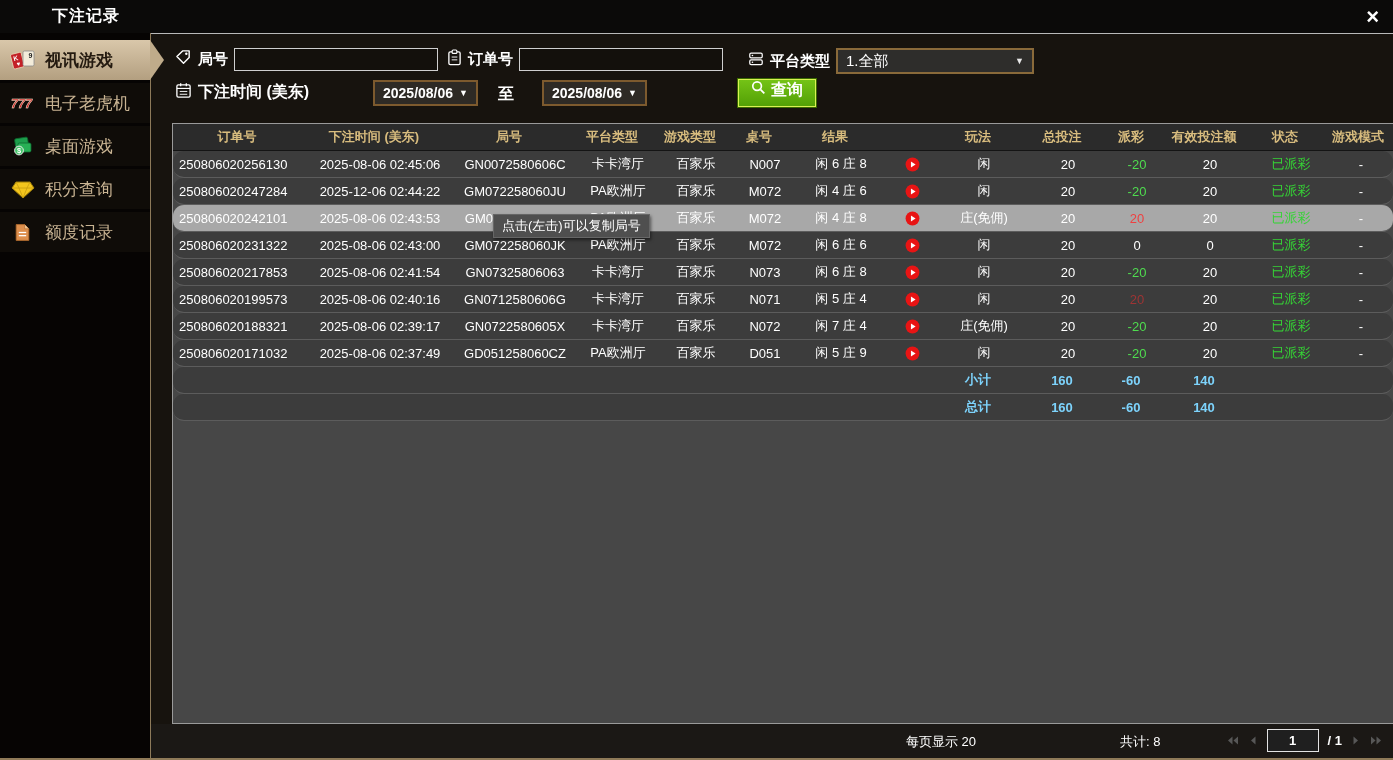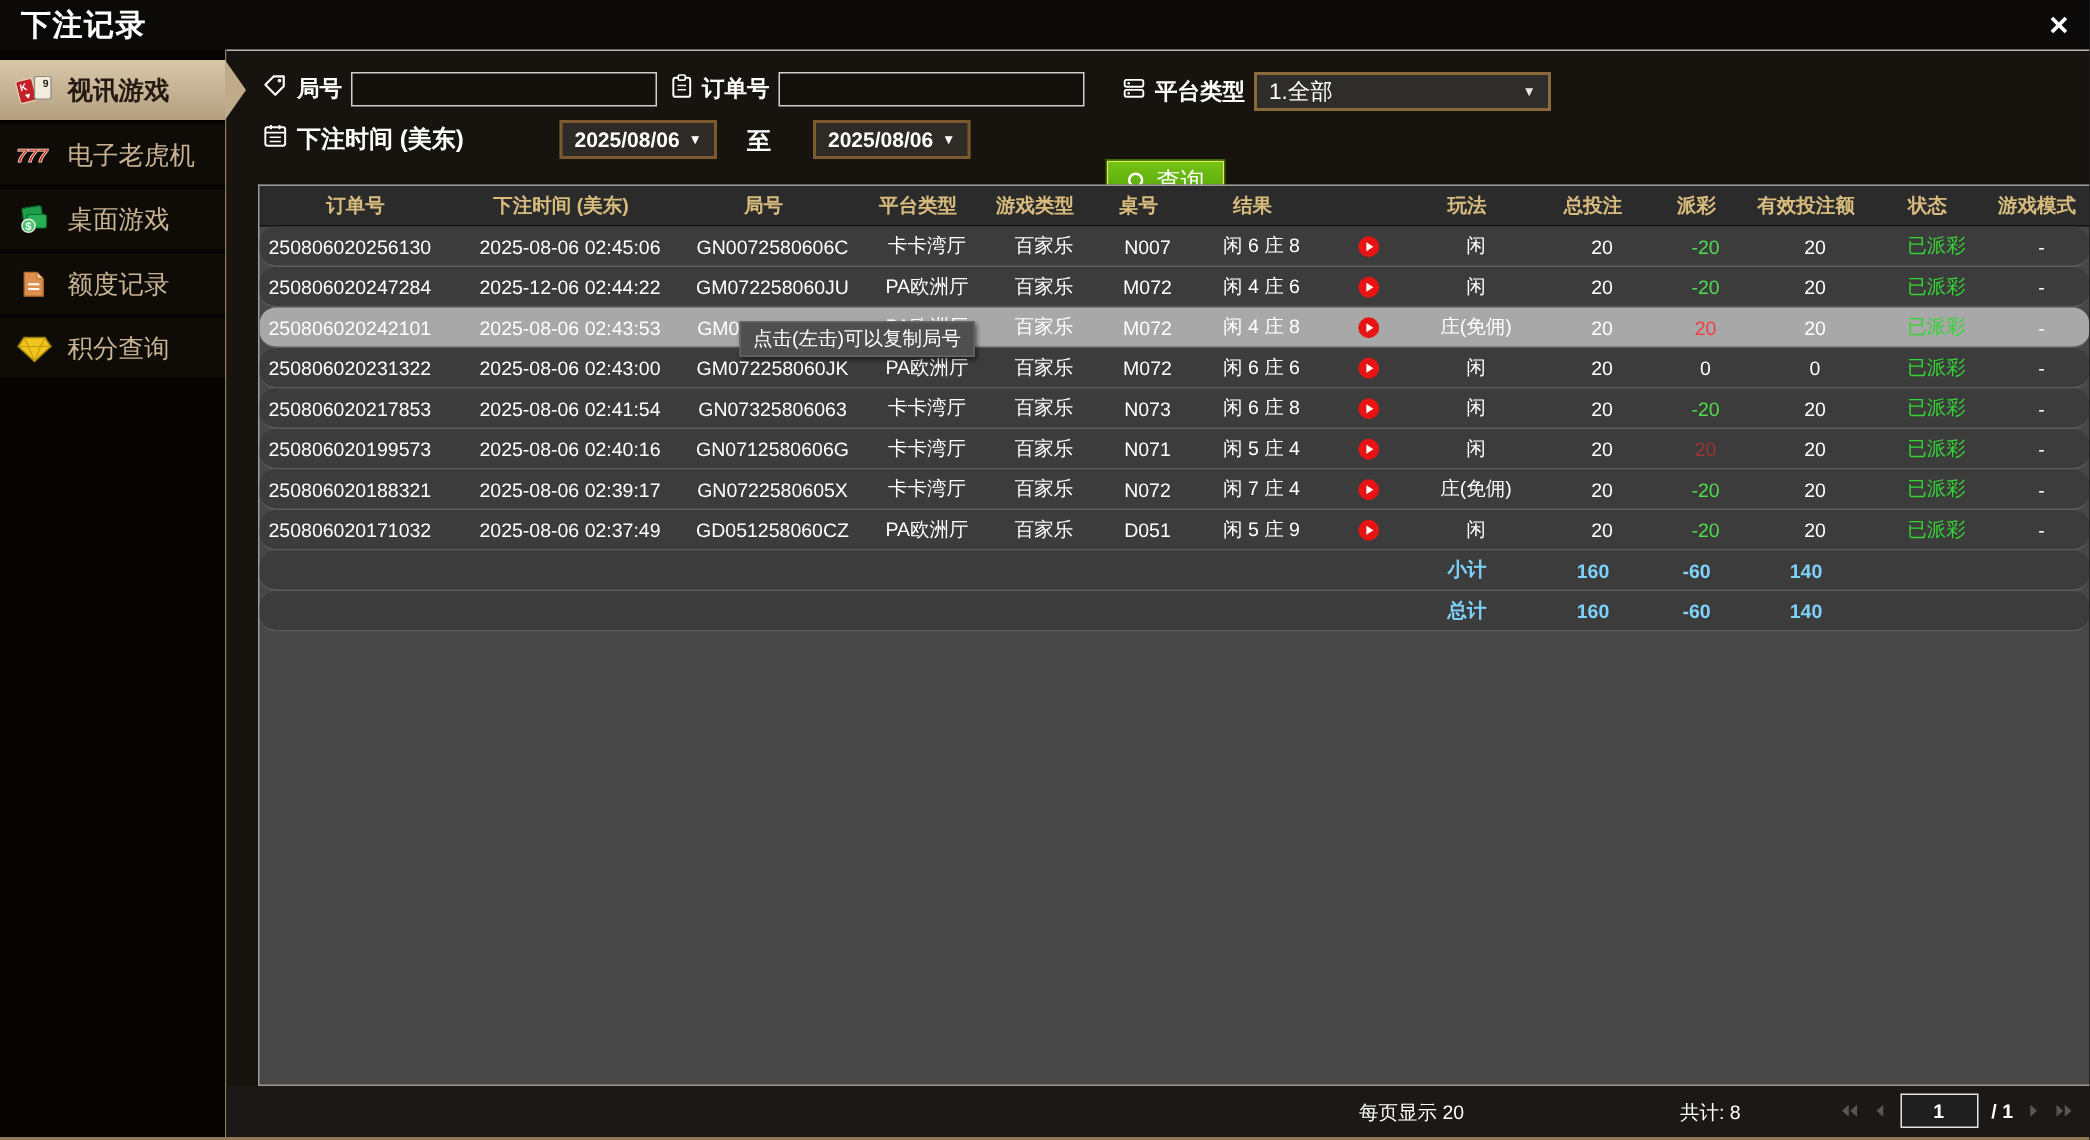--- a/index.html
+++ b/index.html
@@ -4,41 +4,41 @@
 <style>
   html,body{margin:0;padding:0;}
   body{
     width:1393px;height:760px;overflow:hidden;background:#000;
     font-family:"Liberation Sans","DejaVu Sans",sans-serif;
     -webkit-font-smoothing:antialiased;
   }
   .window{width:1393px;height:760px;display:flex;flex-direction:column;background:#141110;border-bottom:2px solid #8f7a58;box-sizing:border-box;}
   
   .titlebar{height:33px;background:#0b0a09;display:flex;align-items:center;padding:0 14px;flex:0 0 auto;}
-  .titlebar .title{color:#fff;font-size:20px;font-weight:bold;letter-spacing:1px;}
+  .titlebar .title{color:#fff;font-size:16px;font-weight:bold;letter-spacing:1px;margin-left:38px;}
   .titlebar .close{margin-left:auto;color:#fff;font-size:22px;font-weight:bold;line-height:1;cursor:pointer;}
   
   .content{flex:1;display:flex;min-height:0;}
   .sidebar{width:151px;flex:0 0 151px;background:#060403;border-right:1px solid #8d7a5a;box-sizing:border-box;padding-top:7px;}
   .sitem{height:40px;margin-bottom:3px;display:flex;align-items:center;gap:9px;padding-left:9px;background:#0f0c08;color:#c9b493;font-size:17px;position:relative;cursor:pointer;}
   .sitem .sicon{width:27px;display:flex;justify-content:center;align-items:center;flex:0 0 27px;}
   .sitem.active{background:linear-gradient(#d9c7aa,#b39f80);color:#241a10;font-weight:bold;z-index:5;}
   .sitem.active::after{content:'';position:absolute;right:-14px;top:0;border-left:14px solid #bfab8a;border-top:20px solid transparent;border-bottom:20px solid transparent;}
   .main{flex:1;min-width:0;background:#17130e;border-top:1px solid #b9b9b9;display:flex;flex-direction:column;position:relative;}
   
   .filters{height:89px;flex:0 0 89px;position:relative;}
   .fgroup{position:absolute;display:flex;align-items:center;gap:6px;}
   .flabel{color:#fff;font-weight:bold;font-size:15px;white-space:nowrap;}
   .ftext{width:204px;height:23px;background:#13100c;border:1px solid #cfcfcf;color:#fff;font-size:14px;padding:0 5px;outline:none;box-sizing:border-box;}
   .fselect{width:198px;height:26px;background:#2e2d2b;border:2px solid #8a6a3a;color:#fff;font-size:15px;display:flex;align-items:center;padding:0 8px;box-sizing:border-box;cursor:pointer;justify-content:flex-end;}
   .fselect .caret{margin-left:auto;font-size:9px;color:#e8e8e8;}
   .fdate{height:26px;background:#2e2a25;border:2px solid #7d5a2e;color:#fff;font-size:14px;font-weight:bold;display:flex;align-items:center;gap:6px;padding:0 8px;box-sizing:border-box;cursor:pointer;}
   .fdate .caret{font-size:9px;}
   .tolabel{color:#fff;font-weight:bold;font-size:16px;}
-  .qbtn{height:28px;padding:0 12px;display:flex;align-items:center;gap:5px;background:linear-gradient(#74c316,#53a006);border:1px solid #d9f154;outline:1px solid #3a6a00;color:#fff;font-size:16px;font-weight:normal;cursor:pointer;font-family:inherit;margin-top:28px;}
+  .qbtn{height:28px;padding:0 12px;display:flex;align-items:flex-start;gap:5px;background:linear-gradient(#74c316,#53a006);border:1px solid #d9f154;outline:1px solid #3a6a00;color:#fff;font-size:16px;font-weight:bold;cursor:pointer;font-family:inherit;}
   
   .tablewrap{flex:1;margin-left:21px;background:#474747;border:1px solid #9a9a9a;border-right:none;position:relative;overflow:hidden;min-height:0;}
   .thead{display:flex;height:26px;background:#2b2b2b;border-bottom:1px solid #141414;}
   .hcell{color:#d8bc7e;font-weight:bold;font-size:13px;display:flex;align-items:center;justify-content:center;white-space:nowrap;overflow:hidden;}
   .trow{display:flex;height:26px;background:#3c3c3c;border-bottom:1px solid #5c5c5c;color:#fff;font-size:13px;border-radius:11px;}
   .trow.hl{background:#a8a8a8;}
   .tcell{display:flex;align-items:center;justify-content:center;white-space:nowrap;overflow:hidden;}
   .tcell.left{justify-content:flex-start;padding-left:6px;}
   .c0{width:128px;flex:0 0 128px;}
   .c1{width:146px;flex:0 0 146px;}
@@ -110,37 +110,37 @@
               <rect x="4" y="2" width="13" height="9" rx="1.5" fill="#1d9e4c" stroke="#0c6a2e" stroke-width="0.8" transform="rotate(-9 10 6)"></rect>
               <rect x="7" y="7" width="13" height="9" rx="1.5" fill="#27b055" stroke="#0c6a2e" stroke-width="0.8"></rect>
               <circle cx="8" cy="14.5" r="4.4" fill="#45c76a" stroke="#e8e8e8" stroke-width="1"></circle>
               <text x="5.9" y="17.2" font-size="7.5" fill="#fff" font-weight="bold">$</text>
             </svg>
           </span>
           <span>桌面游戏</span>
         </div>
         <div class="sitem">
           <span class="sicon">
+            <svg width="24" height="19" viewBox="0 0 24 19">
+              <path d="M5 2 L19 2 L23 8 L12 18 L1 8 Z" fill="#f2c51d" stroke="#9a7a08" stroke-width="1"></path>
+              <path d="M1 8 L23 8 M5 2 L8 8 L12 18 M19 2 L16 8 L12 18" stroke="#c79c10" stroke-width="0.8" fill="none"></path>
+            </svg>
+          </span>
+          <span>积分查询</span>
+        </div>
+        <div class="sitem">
+          <span class="sicon">
             <svg width="17" height="19" viewBox="0 0 16 18">
               <path d="M2 1.5 h8 l4 4 v11 h-12 Z" fill="#dd8f4d" stroke="#b06a2c" stroke-width="0.8"></path>
               <path d="M10 1.5 v4 h4" fill="#f3c896" stroke="#b06a2c" stroke-width="0.6"></path>
               <line x1="4.5" y1="9" x2="11.5" y2="9" stroke="#fff" stroke-width="1.2"></line>
               <line x1="4.5" y1="12" x2="11.5" y2="12" stroke="#fff" stroke-width="1.2"></line>
             </svg>
           </span>
           <span>额度记录</span>
-        </div>
-        <div class="sitem">
-          <span class="sicon">
-            <svg width="24" height="19" viewBox="0 0 24 19">
-              <path d="M5 2 L19 2 L23 8 L12 18 L1 8 Z" fill="#f2c51d" stroke="#9a7a08" stroke-width="1"></path>
-              <path d="M1 8 L23 8 M5 2 L8 8 L12 18 M19 2 L16 8 L12 18" stroke="#c79c10" stroke-width="0.8" fill="none"></path>
-            </svg>
-          </span>
-          <span>积分查询</span>
         </div>
       </nav>
 
     <main class="main">
 
       <div class="filters">
 
         <div class="fgroup" style="left:24px;top:14px">
           <span><svg width="17" height="17" viewBox="0 0 18 18">
                 <path d="M2 8 L8 2 L15 2 L15 9 L9 15 Z" fill="none" stroke="#fff" stroke-width="1.5" stroke-linejoin="round"></path>

